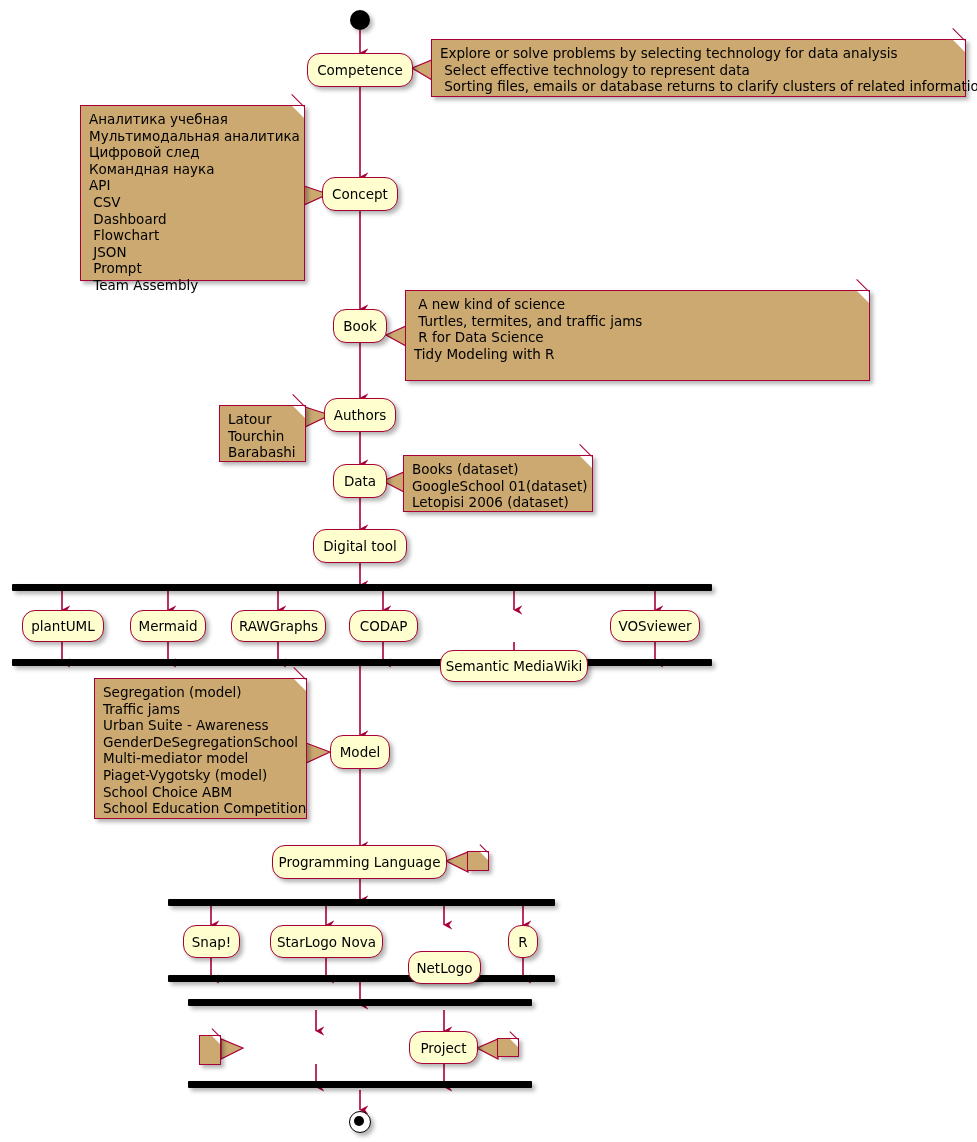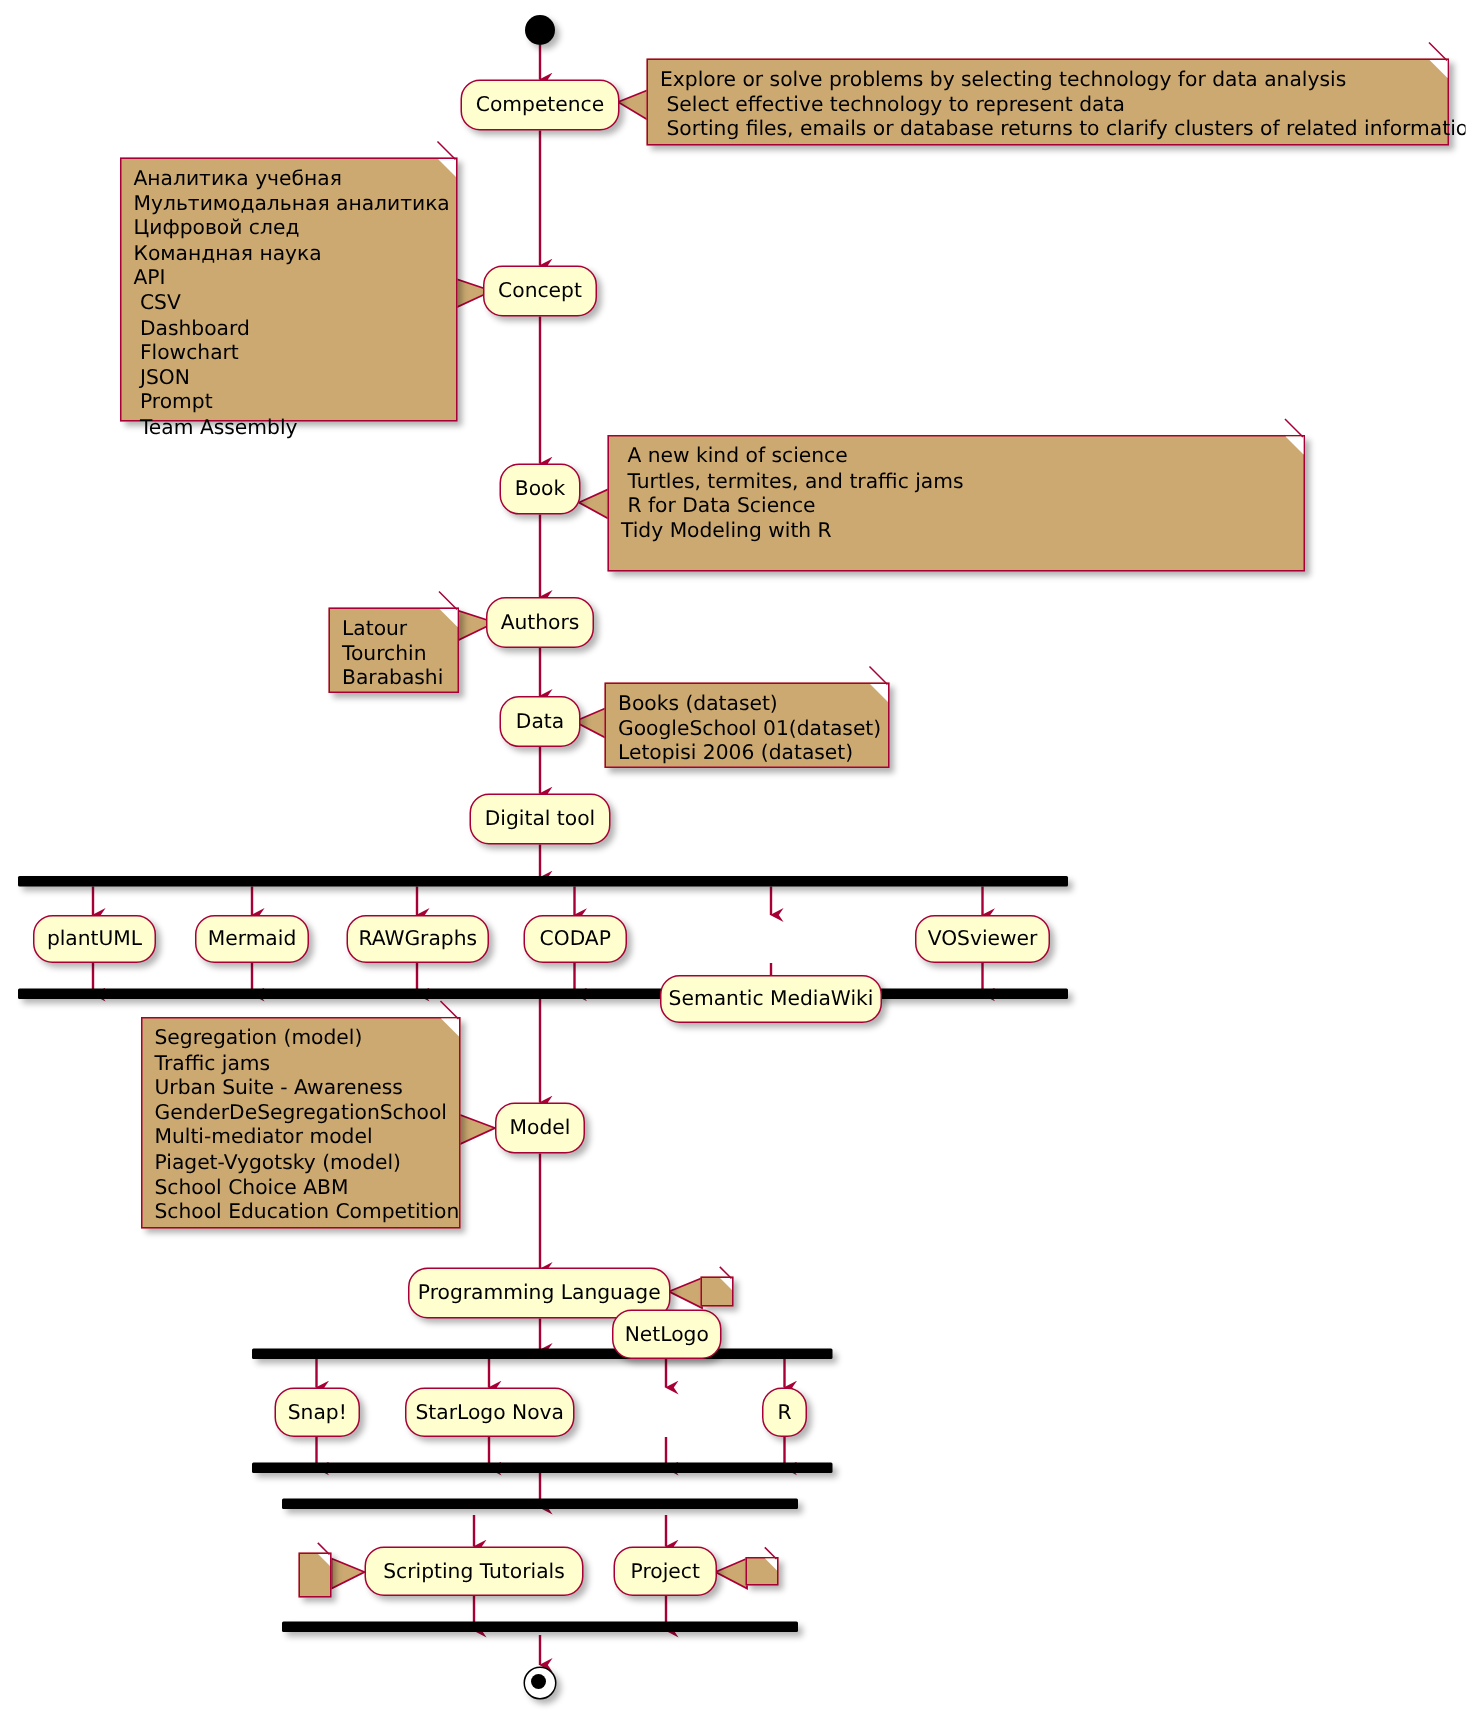--- a/index.html
+++ b/index.html
@@ -178,30 +178,27 @@
   <div class="node" style="left:610px;top:610px;width:90px;height:32px;">
     <span>VOSviewer</span>
   </div>
 
   <div class="node" style="left:183px;top:925px;width:57px;height:33px;">
     <span>Snap!</span>
   </div>
   <div class="node" style="left:270px;top:925px;width:113px;height:33px;">
     <span>StarLogo Nova</span>
   </div>
-  <div class="node" style="left:408px;top:873px;width:73px;height:33px;">
+  <div class="node" style="left:408px;top:951px;width:73px;height:33px;">
     <span>NetLogo</span>
   </div>
   <div class="node" style="left:508px;top:925px;width:30px;height:33px;">
     <span>R</span>
   </div>
 
-  <div class="node" style="left:243px;top:1031px;width:146px;height:33px;">
-    <span>Scripting Tutorials</span>
-  </div>
   <div class="node" style="left:409px;top:1031px;width:69px;height:33px;">
     <span>Project</span>
   </div>
 
   <div class="note" style="left:431px;top:39px;width:535px;height:58px;">
     <span class="fold"></span>
       <span class="foldline"></span>
     <div class="note-line">Explore or solve problems by selecting technology for data analysis</div>
     <div class="note-line"> Select effective technology to represent data</div>
     <div class="note-line"> Sorting files, emails or database returns to clarify clusters of related information</div>

